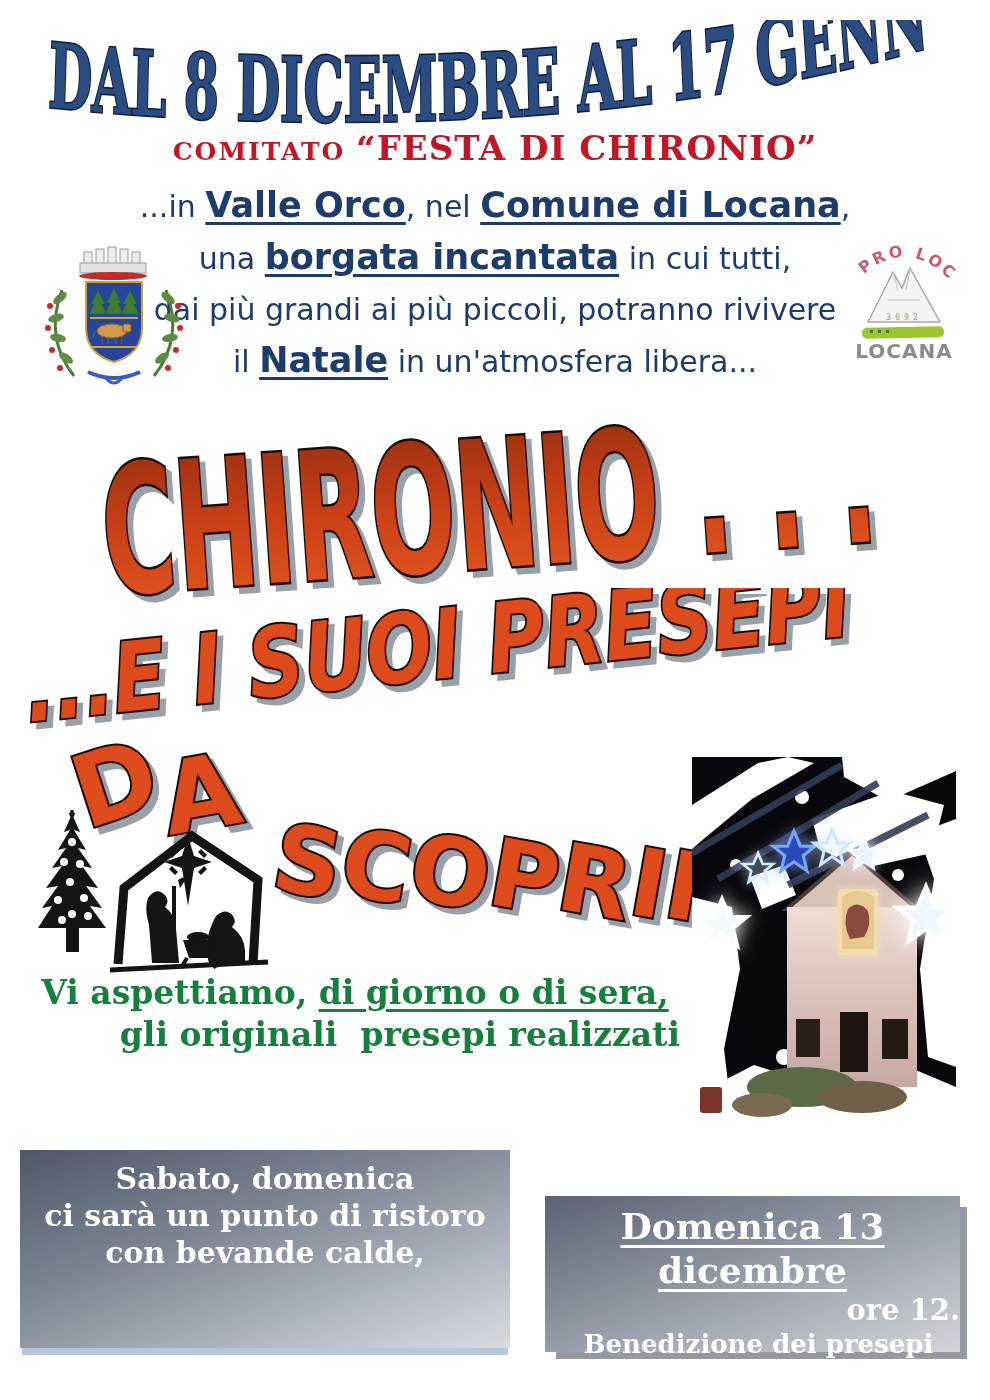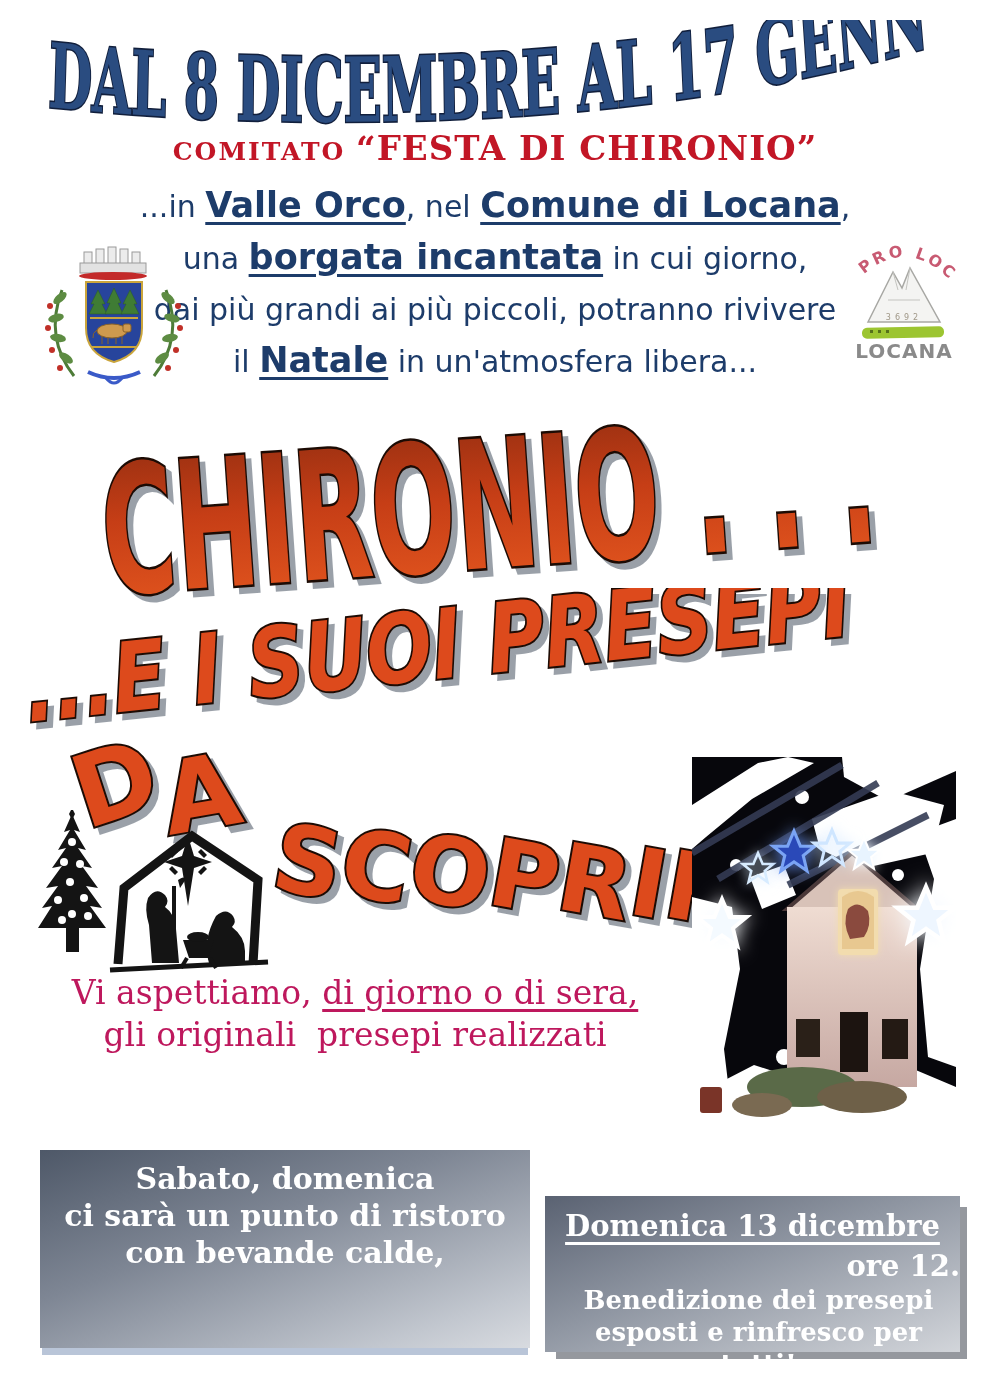--- a/index.html
+++ b/index.html
@@ -19,35 +19,35 @@
   .intro .ln{font-size:30px;}
   .intro .kw{font-weight:bold;font-size:35px;text-decoration:underline;
              text-decoration-thickness:3px;text-underline-offset:5px;}
 
   
   .wordart{filter:drop-shadow(6px 6px 0 #9aa0a8);}
   .wordart text{font-family:"DejaVu Sans",sans-serif;font-weight:bold;
                 paint-order:stroke;stroke:#1c0b04;}
 
   
-  .invite{top:972px;left:30px;width:650px;text-align:center;color:#be185d;
-          font-family:"DejaVu Serif",serif;font-weight:normal;font-size:33px;line-height:42px;}
+  .invite{top:972px;left:30px;width:650px;text-align:center;color:#15803d;
+          font-family:"DejaVu Serif",serif;font-weight:bold;font-size:33px;line-height:42px;}
   .invite .u{text-decoration:underline;text-decoration-thickness:3px;text-underline-offset:5px;}
-  .invite .pre{white-space:pre-wrap;}
-
-  
-  .boxL{left:40px;top:1150px;width:490px;height:188px;padding-top:10px;box-sizing:content-box;
+  .invite .pre{white-space:pre-wrap;text-align:right;}
+
+  
+  .boxL{left:20px;top:1150px;width:490px;height:188px;padding-top:10px;box-sizing:content-box;
         background:linear-gradient(160deg,#4e5868 0%,#7e8694 40%,#c2c7cf 85%,#d8dbe0 100%);
         box-shadow:0 9px 0 -2px #b9c5d8;text-align:center;color:#ffffff;
         font-family:"DejaVu Serif",serif;font-weight:bold;font-size:30px;line-height:37px;}
   .boxR{left:545px;top:1196px;width:415px;height:148px;padding-top:8px;box-sizing:content-box;
         background:linear-gradient(160deg,#5a6272 0%,#8f96a2 45%,#d2d5da 100%);
         box-shadow:9px 9px 0 -2px #95989e;text-align:center;color:#ffffff;
         font-family:"DejaVu Serif",serif;font-weight:bold;}
-  .boxR .t{font-size:29px;line-height:44px;text-decoration:underline;
+  .boxR .t{font-size:36px;line-height:44px;text-decoration:underline;
            text-decoration-thickness:3px;text-underline-offset:6px;}
   .boxR .time{font-size:29px;line-height:36px;text-align:right;}
   .boxR .l{font-size:26px;line-height:32px;padding-left:12px;}
 </style>
 </head>
 <body>
 
 <div class="poster">
 
   <svg width="0" height="0" style="position:absolute">
@@ -80,21 +80,21 @@
       </text>
     </g>
   </svg>
 
   <div class="abs subtitle">
     <span class="small">COMITATO </span><span class="big">“FESTA DI CHIRONIO”</span>
   </div>
 
   <div class="abs intro">
     <div class="ln"><span>...in </span><span class="kw">Valle Orco</span><span>, nel </span><span class="kw">Comune di Locana</span><span>,</span></div>
-    <div class="ln"><span>una </span><span class="kw">borgata incantata</span><span> in cui giorno,</span></div>
+    <div class="ln"><span>una </span><span class="kw">borgata incantata</span><span> in cui tutti,</span></div>
     <div class="ln">dai più grandi ai più piccoli, potranno rivivere</div>
     <div class="ln"><span>il </span><span class="kw">Natale</span><span> in un'atmosfera libera...</span></div>
   </div>
 
   <svg class="abs" style="left:36px;top:226px" width="156" height="170" viewBox="0 0 156 170">
 
     <g stroke="#4e7c38" stroke-width="3" fill="none">
       <path d="M38,150 Q8,112 26,64"></path>
       <path d="M118,150 Q148,112 130,64"></path>
     </g>

